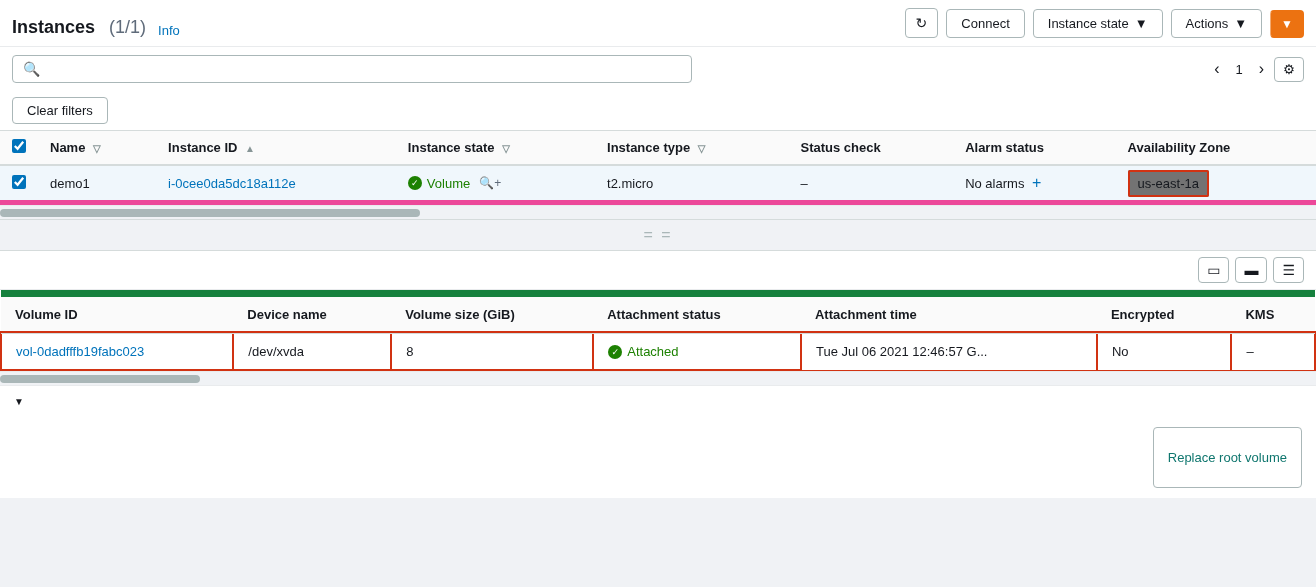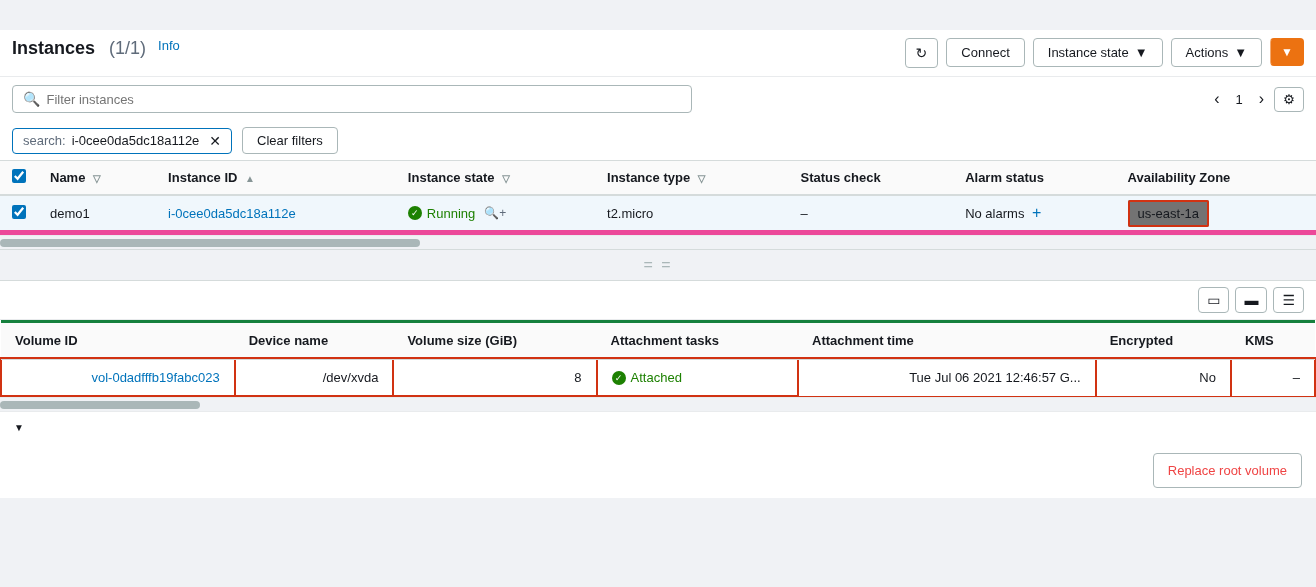--- a/index.html
+++ b/index.html
@@ -2,23 +2,22 @@
 <html><head>
   <meta charset="utf-8">
   <style>
     * { box-sizing: border-box; margin: 0; padding: 0; }
     body { font-family: -apple-system, BlinkMacSystemFont, 'Segoe UI', Arial, sans-serif; font-size: 13px; background: #f0f2f5; color: #16191f; }
 
     .top-section { background: #fff; border-bottom: 1px solid #d5dbdb; }
 
     
     .header-bar {
-      display: flex; align-items: flex-start; padding: 8px 12px; gap: 8px;
+      display: flex; align-items: flex-end; padding: 8px 12px; gap: 8px;
       border-bottom: 1px solid #e9ebed;
-      margin-top: 30px;
     }
     .header-title { font-size: 18px; font-weight: 700; color: #16191f; margin-right: 6px; }
     .header-count { font-size: 18px; font-weight: 400; color: #5f6b7a; }
     .info-link { color: #0073bb; font-size: 13px; text-decoration: none; margin-left: 4px; }
     .spacer { flex: 1; }
     .btn-icon { background: #fff; border: 1px solid #aab7b8; border-radius: 4px; padding: 6px 10px; cursor: pointer; display: flex; align-items: center; justify-content: center; color: #16191f; font-size: 14px; }
     .btn-default { background: #fff; border: 1px solid #aab7b8; border-radius: 4px; padding: 6px 14px; cursor: pointer; color: #16191f; font-size: 13px; display: flex; align-items: center; gap: 6px; }
     .btn-primary { background: #ec7211; border: 1px solid #ec7211; border-radius: 4px; padding: 6px 14px; cursor: pointer; color: #fff; font-size: 13px; font-weight: 600; }
     .btn-split { background: #ec7211; border: 1px solid #ec7211; border-radius: 4px; padding: 6px 10px; cursor: pointer; color: #fff; font-size: 12px; border-left: 1px solid rgba(255,255,255,0.4); }
 
@@ -64,35 +63,35 @@
     .drag-handle { color: #aab7b8; font-size: 16px; letter-spacing: 2px; }
 
     
     .bottom-panel { background: #fff; border-top: 1px solid #d5dbdb; }
     .panel-header { display: flex; align-items: center; justify-content: flex-end; padding: 6px 12px; border-bottom: 1px solid #e9ebed; gap: 6px; }
     .panel-view-btn { background: none; border: 1px solid #aab7b8; border-radius: 4px; padding: 4px 8px; cursor: pointer; color: #16191f; font-size: 14px; }
 
     
     .bottom-table-wrap { overflow-x: auto; padding: 0; }
     .bottom-table { width: 100%; border-collapse: collapse; }
-    .bottom-table thead th { background: #fafafa; border-bottom: 2px solid #d5dbdb; border-top: 3px solid #15803d; padding: 10px 14px; text-align: left; font-weight: 600; font-size: 13px; white-space: nowrap; }
+    .bottom-table thead th { background: #fafafa; border-bottom: 2px solid #d5dbdb; border-top: 7px solid #15803d; padding: 10px 14px; text-align: left; font-weight: 600; font-size: 13px; white-space: nowrap; }
     .bottom-table tbody td { padding: 10px 14px; border-bottom: 1px solid #e9ebed; font-size: 13px; white-space: nowrap; }
     .highlighted-row td { border: 2px solid #d13212; }
     .highlighted-row td:first-child { border-radius: 2px 0 0 2px; }
     .highlighted-row td:last-child { border-radius: 0 2px 2px 0; }
 
     .status-attached { display: flex; align-items: center; gap: 5px; color: #1d8102; }
 
     
     .tasks-section { padding: 10px 14px; border-top: 1px solid #e9ebed; }
     .tasks-toggle { display: flex; align-items: center; gap: 6px; cursor: pointer; font-size: 13px; font-weight: 500; }
     .tasks-toggle-icon { font-size: 10px; }
 
     .replace-btn-area { display: flex; justify-content: flex-end; padding: 10px 14px; }
-    .replace-btn { background: #fff; border: 1px solid #aab7b8; border-radius: 4px; padding: 9px 14px; cursor: pointer; color: #ef4444; font-size: 13px; }
+    .replace-btn { background: #fff; border: 1px solid #aab7b8; border-radius: 4px; padding: 22px 14px; cursor: pointer; color: #0f766e; font-size: 13px; }
 
     .bottom-scroll { height: 14px; background: #f0f2f5; border-top: 1px solid #e9ebed; position: relative; }
     .bottom-scroll-thumb { position: absolute; left: 0; top: 3px; width: 200px; height: 8px; background: #aab7b8; border-radius: 4px; }
   </style>
 </head>
 <body>
 
 <div class="top-section">
 
   <div class="header-bar">
@@ -113,38 +112,32 @@
       <span>▼</span>
     </button>
     <button class="btn-split">
       <span>▼</span>
     </button>
   </div>
 
   <div class="search-bar">
     <div class="search-input-wrap">
       <span class="search-icon">🔍</span>
-      <input type="text" placeholder="Filter instances" style="">
     </div>
     <div class="pagination-area">
       <button class="page-btn">‹</button>
       <span class="page-num">1</span>
       <button class="page-btn">›</button>
       <button class="settings-btn">
         <span>⚙</span>
       </button>
     </div>
   </div>
 
   <div class="filter-bar">
-    <div class="filter-tag">
-      <span class="filter-tag-label">search:</span>
-      <span class="filter-tag-value">i-0cee0da5dc18a112e</span>
-      <button class="filter-tag-close">✕</button>
-    </div>
     <button class="clear-filters-btn">Clear filters</button>
   </div>
 
   <div class="table-wrap">
     <table>
       <thead>
         <tr>
           <th style="width:36px;"><input type="checkbox" class="cb" checked="" style=""></th>
           <th>Name <span class="sort-icon">▽</span></th>
           <th>Instance ID <span class="sort-icon">▲</span></th>
@@ -158,21 +151,21 @@
       <tbody>
         <tr class="selected">
           <td><input type="checkbox" class="cb" checked="" style=""></td>
           <td>demo1</td>
           <td>
             <a class="link-blue">i-0cee0da5dc18a112e</a>
           </td>
           <td>
             <div class="status-running">
               <span class="check-circle">✓</span>
-              <span>Running</span>
+              <span>Volume</span>
               <span class="zoom-icons">🔍+</span>
             </div>
           </td>
           <td>t2.micro</td>
           <td>–</td>
           <td>
             <span>No alarms</span>
             <button class="add-alarm-btn">+</button>
           </td>
           <td>
@@ -206,28 +199,28 @@
     </button>
   </div>
 
   <div class="bottom-table-wrap">
     <table class="bottom-table">
       <thead>
         <tr>
           <th>Volume ID</th>
           <th>Device name</th>
           <th>Volume size (GiB)</th>
-          <th>Attachment tasks</th>
+          <th>Attachment status</th>
           <th>Attachment time</th>
           <th>Encrypted</th>
           <th>KMS</th>
         </tr>
       </thead>
       <tbody>
-        <tr class="highlighted-row" style="outline: 2px solid #d13212; text-align: right;">
+        <tr class="highlighted-row" style="outline: 2px solid #d13212;">
           <td style="border-top: 2px solid #d13212; border-left: 2px solid #d13212; border-bottom: 2px solid #d13212;">
             <a class="link-blue">vol-0dadfffb19fabc023</a>
           </td>
           <td style="border-top: 2px solid #d13212; border-bottom: 2px solid #d13212;">/dev/xvda</td>
           <td style="border-top: 2px solid #d13212; border-bottom: 2px solid #d13212;">8</td>
           <td style="border-top: 2px solid #d13212; border-bottom: 2px solid #d13212; border-right: 2px solid #d13212;">
             <div class="status-attached">
               <span class="check-circle">✓</span>
               <span>Attached</span>
             </div>

